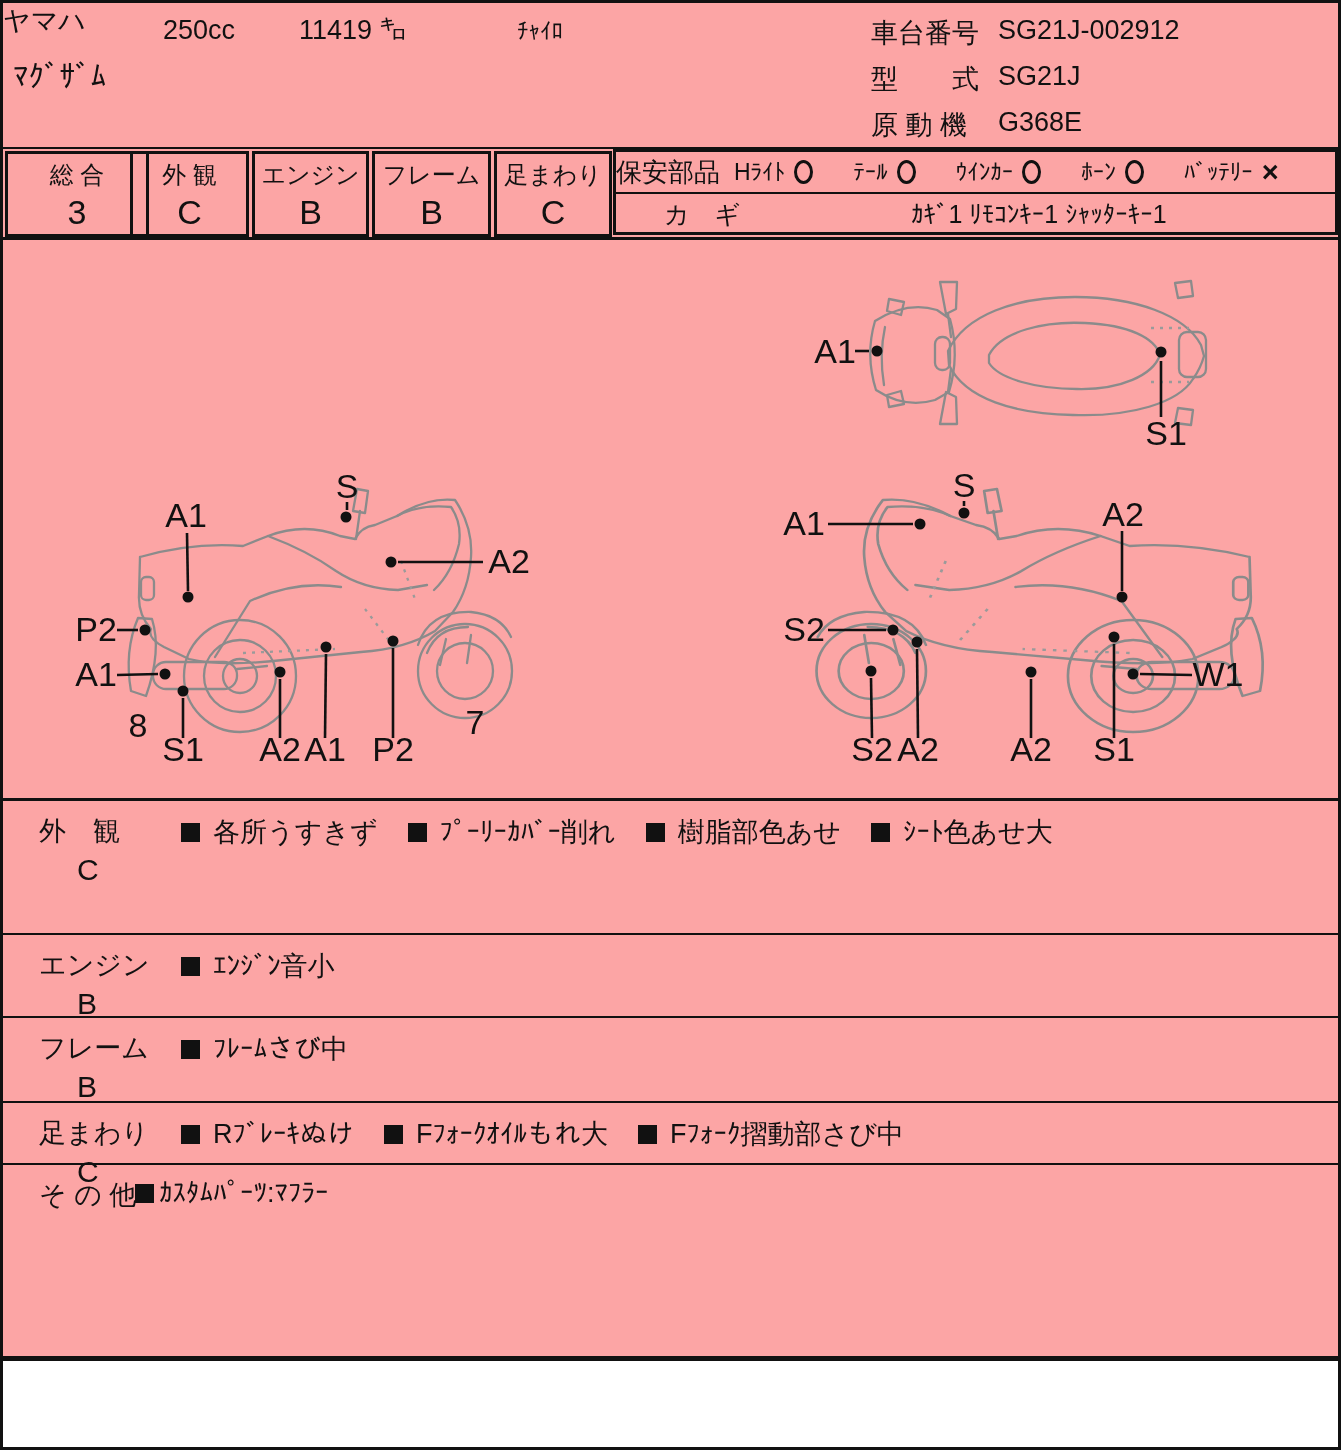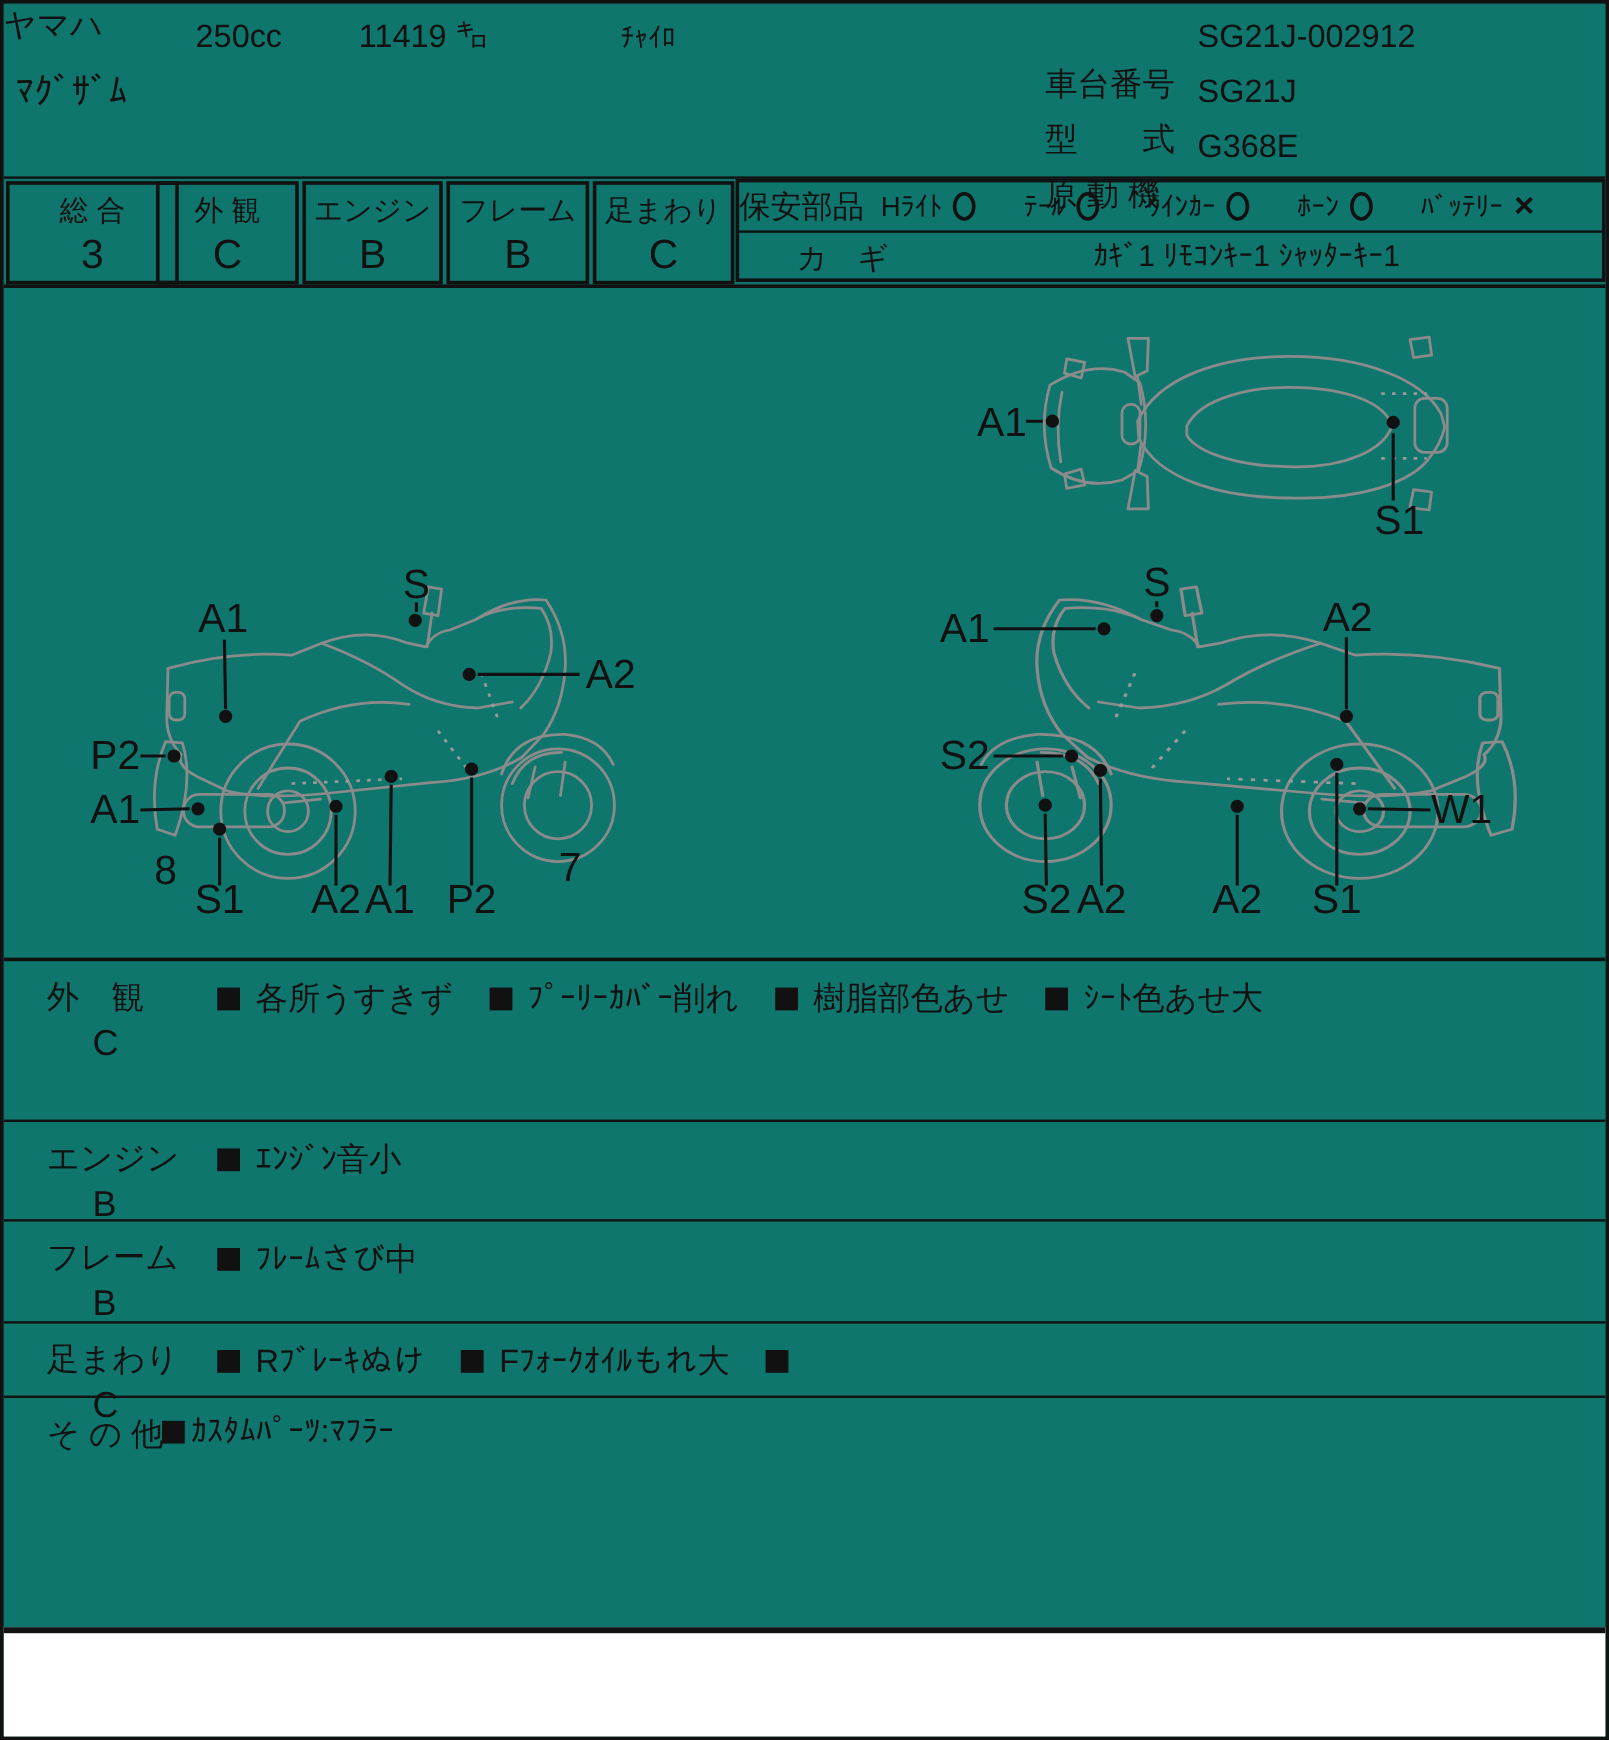--- a/index.html
+++ b/index.html
@@ -1,25 +1,25 @@
 <!DOCTYPE html>
 <html><head>
 <meta charset="utf-8">
 <style>
   html,body{margin:0;padding:0;background:#e8e8e8;}
-  .sheet{position:relative;width:1341px;height:1450px;background:#0f766e;border:3px solid #111;
+  .sheet{position:relative;width:1341px;height:1450px;background:#fca5a5;border:3px solid #111;
          box-sizing:border-box;font-family:"Liberation Sans","DejaVu Sans",sans-serif;color:#111;overflow:hidden;}
   .abs{position:absolute;white-space:nowrap;}
   
   .hdr-t{font-size:27px;}
   .disp{left:160px;top:12px;}
   .mileage{left:296px;top:12px;}
   .color{left:514px;top:15px;font-size:23px;}
   .model-name{left:10px;top:56px;font-size:31px;}
-  .hr-label{width:118px;display:inline-flex;justify-content:space-between;margin-top:37px;}
+  .hr-label{width:118px;display:inline-flex;justify-content:space-between;}
   .chassis-l{left:868px;top:12px;}  .chassis-v{left:995px;top:12px;}
   .mcode-l{left:868px;top:58px;}    .mcode-v{left:995px;top:58px;}
   .engine-l{left:868px;top:104px;}  .engine-v{left:995px;top:104px;}
   .rule{position:absolute;left:0;right:0;border-top:2px solid #111;}
   .rule-header{top:144px;}
   .rule-grades{top:234px;border-top-width:3px;}
   
   .grade-row{position:absolute;left:0;top:146px;height:90px;width:100%;}
   .grade-box{position:absolute;top:2px;height:86px;border:3px solid #111;box-sizing:border-box;
              display:flex;flex-direction:column;align-items:center;}
@@ -313,20 +313,21 @@
           <div class="sec-item">
             <span class="bullet-square"></span>
             <span class="sec-item-text">Rﾌﾞﾚｰｷぬけ</span>
           </div>
           <div class="sec-item">
             <span class="bullet-square"></span>
             <span class="sec-item-text">Fﾌｫｰｸｵｲﾙもれ大</span>
           </div>
           <div class="sec-item">
             <span class="bullet-square"></span>
+            <span class="sec-item-text">Fﾌｫｰｸ摺動部さび中</span>
           </div>
         </div>
       </div>
       <div class="sec sec4">
         <div class="sec-label">そ の 他</div>
         <div class="sec-items">
           <div class="sec-item">
             <span class="bullet-square"></span>
             <span class="sec-item-text">ｶｽﾀﾑﾊﾟｰﾂ:ﾏﾌﾗｰ</span>
           </div>

